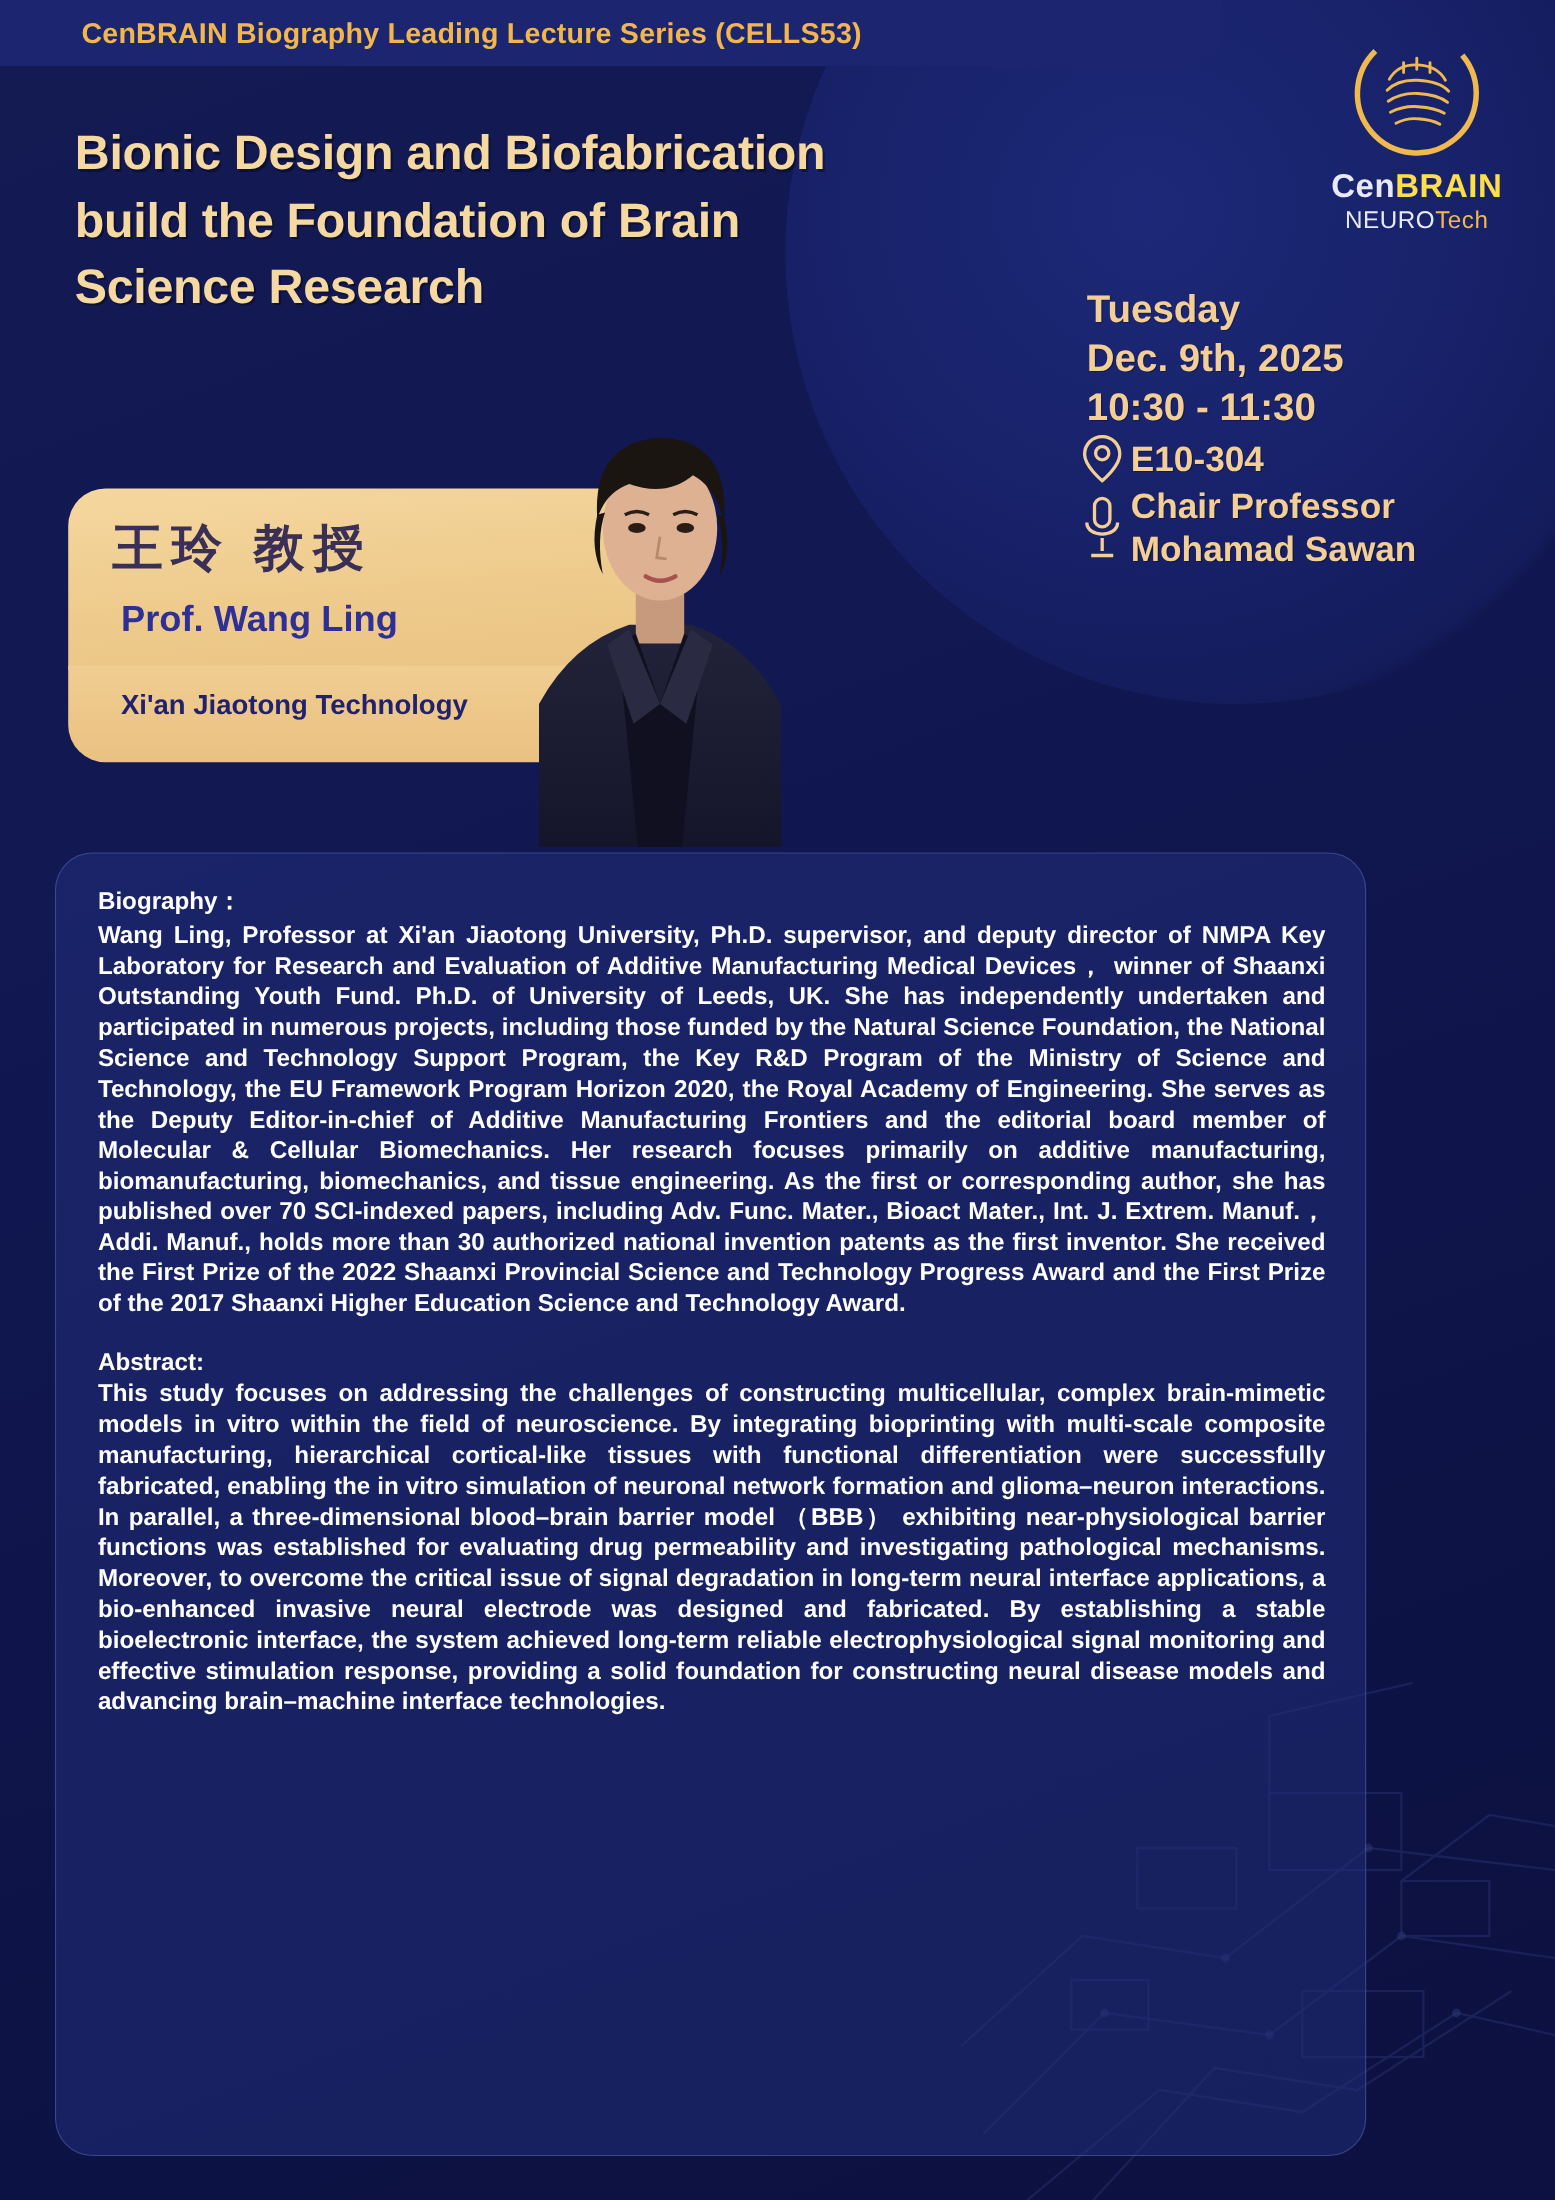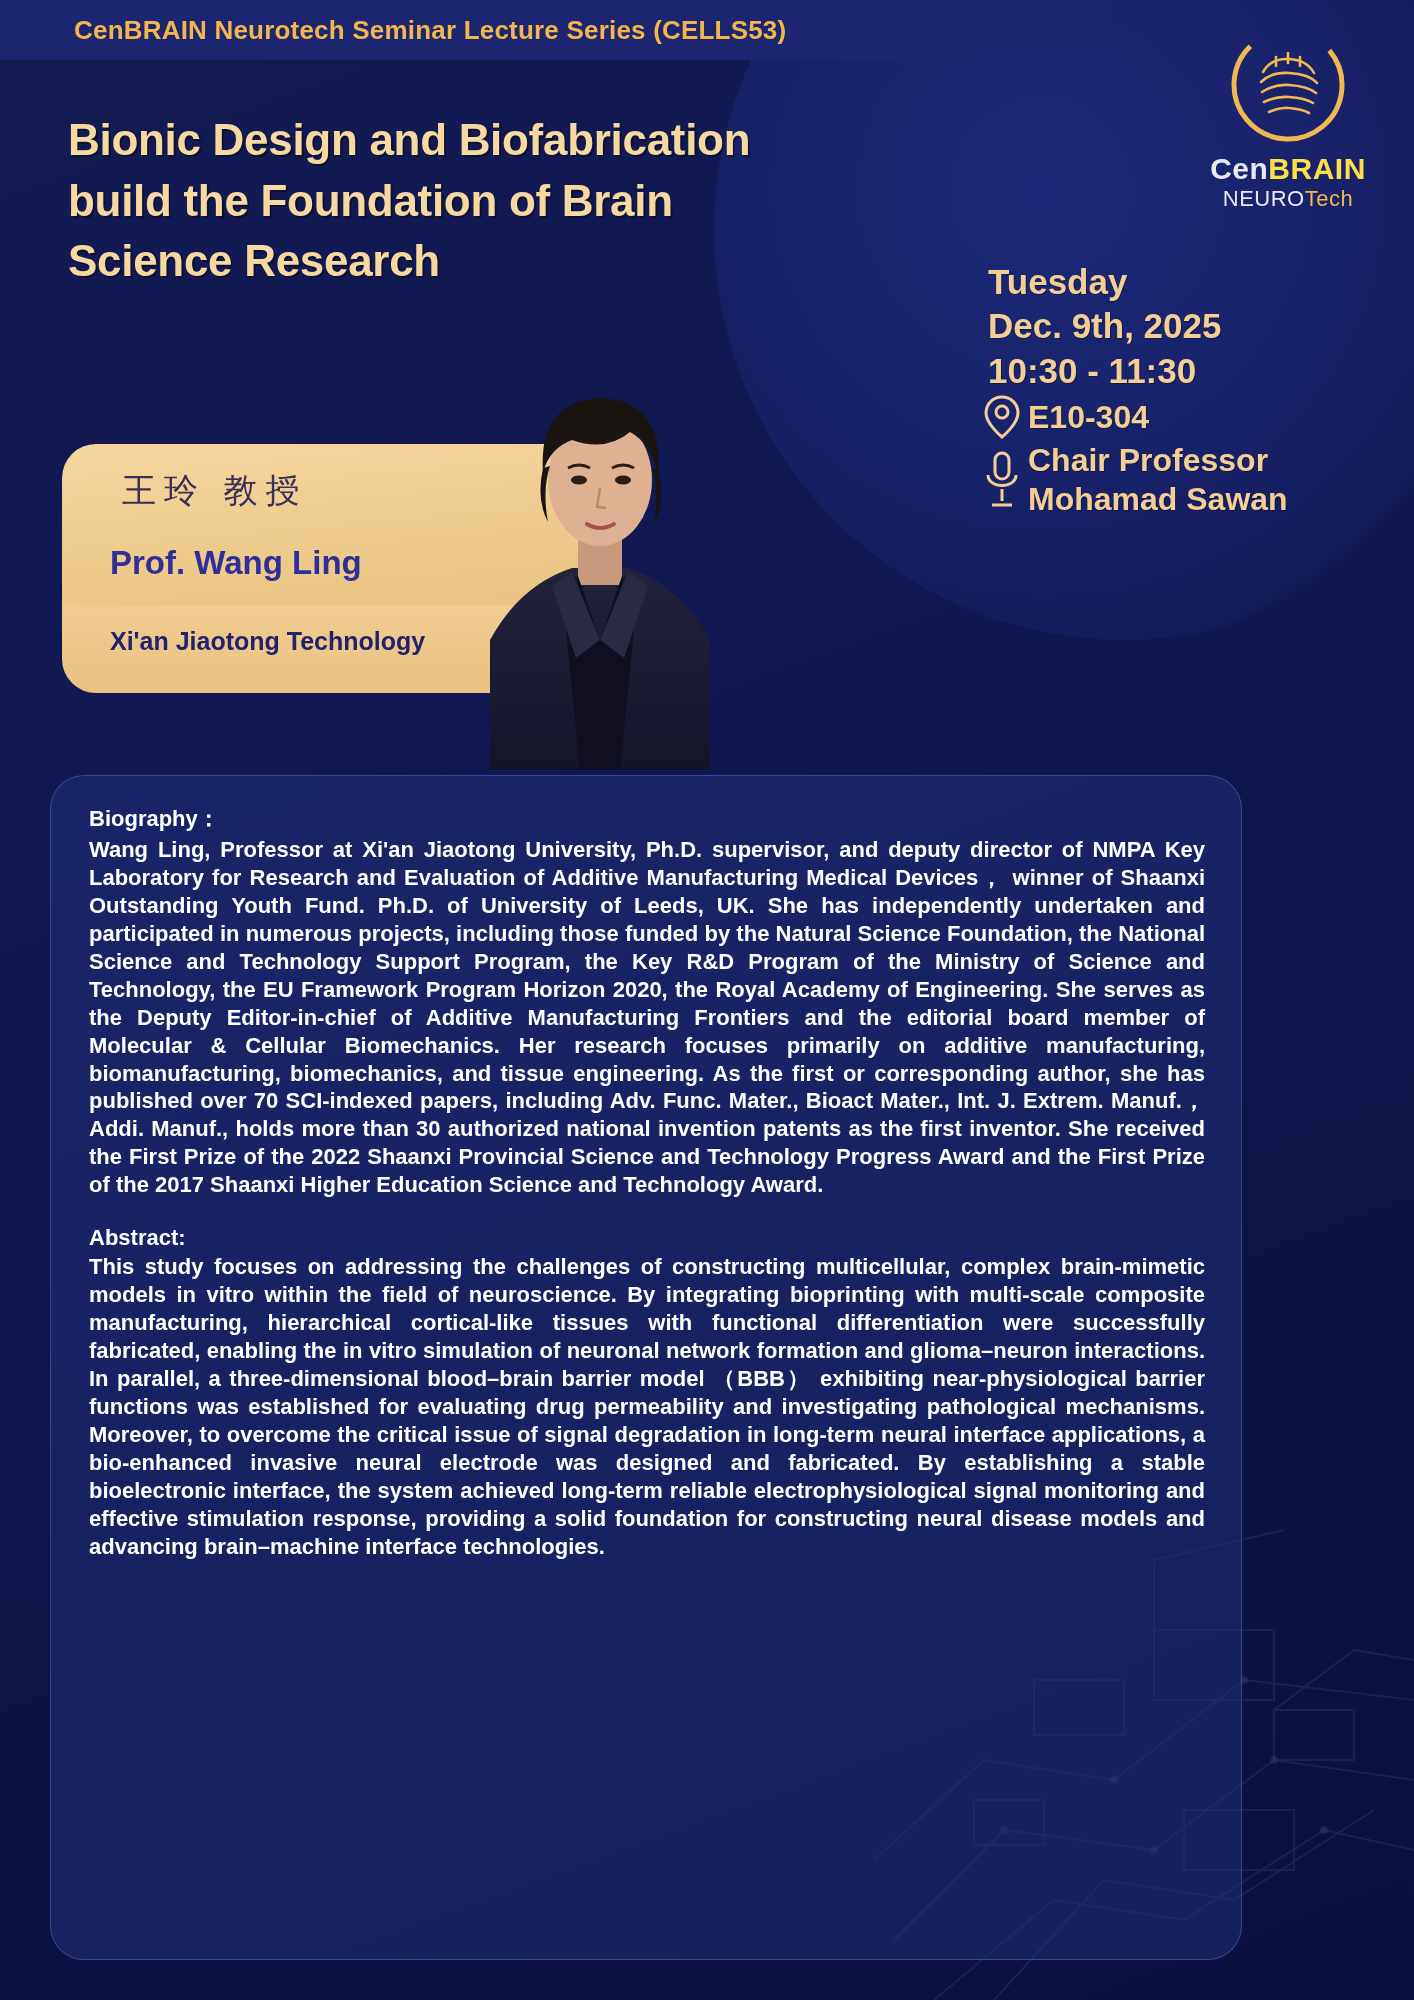--- a/index.html
+++ b/index.html
@@ -111,25 +111,25 @@
     position: absolute;
     left: 0; top: 161px;
     width: 100%;
     height: 88px;
     background: linear-gradient(180deg, #f0cd92 0%, #eac181 100%);
     border-bottom-left-radius: 34px;
     border-bottom-right-radius: 60px;
   }
   .plate-cn {
     position: absolute;
-    left: 60px;
+    left: 40px;
     top: 24px;
     color: #3a2f57;
-    font-size: 34px;
-    font-weight: normal;
+    font-size: 46px;
+    font-weight: bold;
     letter-spacing: 8px;
   }
   .plate-en {
     position: absolute;
     left: 48px;
     top: 100px;
     color: #2e2f97;
     font-size: 33px;
     font-weight: bold;
   }
@@ -264,21 +264,21 @@
     <circle cx="150" cy="450" r="4"></circle>
       <circle cx="300" cy="470" r="4"></circle>
     <circle cx="420" cy="380" r="4"></circle>
       <circle cx="260" cy="400" r="4"></circle>
     <circle cx="390" cy="300" r="4"></circle>
       <circle cx="470" cy="450" r="4"></circle>
   </g>
 </svg>
 
 <div class="series-banner">
-  <span>CenBRAIN Neurotech Seminar Lecture Series (CELLS53)</span>
+  <span>CenBRAIN Biography Leading Lecture Series (CELLS53)</span>
 </div>
 
 <div class="talk-title">
   <div class="line">Bionic Design and Biofabrication</div>
   <div class="line">build the Foundation of Brain</div>
   <div class="line">Science Research</div>
 </div>
 
 <div class="logo-box">
   <svg width="118" height="118" viewBox="0 0 118 118">

